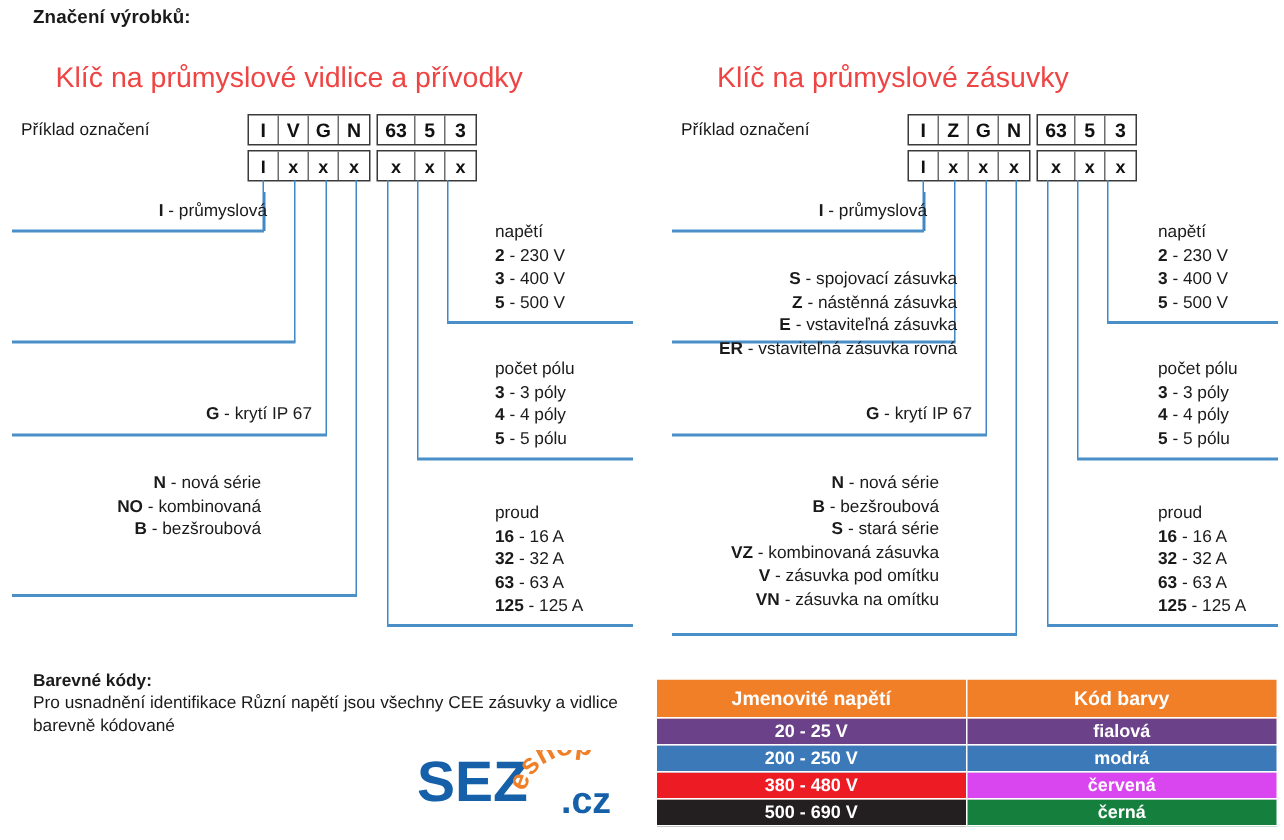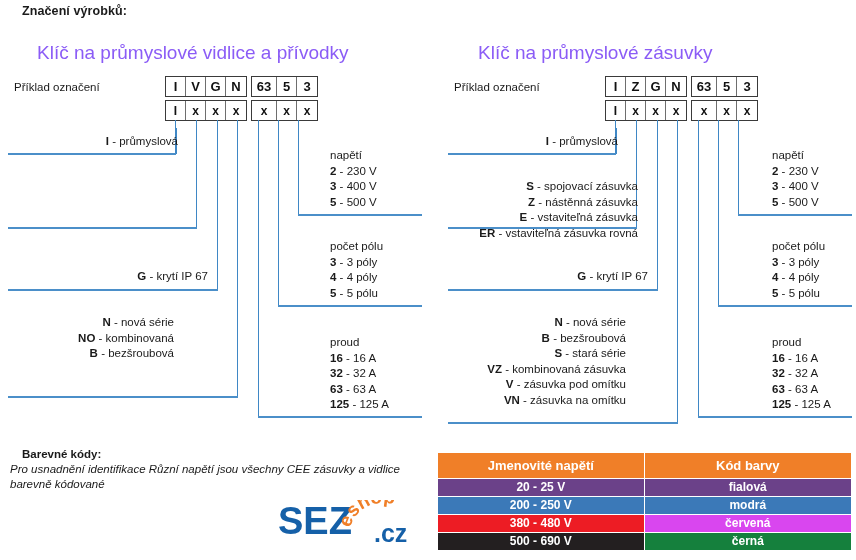--- a/index.html
+++ b/index.html
@@ -9,21 +9,21 @@
     color:#1a1a1a;position:relative;
   }
   .page{position:absolute;inset:0;}
   .abs{position:absolute;}
 
   
   .doc-title{
     left:22px;top:4px;font-size:12.5px;font-weight:bold;color:#1a1a1a;letter-spacing:0.1px;
   }
   .key-title{
-    font-size:19px;color:#8b5cf6;font-weight:normal;white-space:nowrap;
+    font-size:19px;color:#ef4444;font-weight:normal;white-space:nowrap;
   }
   .title-left{left:37px;top:42px;}
   .title-right{left:478px;top:42px;}
 
   .example-label{font-size:11.5px;color:#1a1a1a;}
   .ex-left{left:14px;top:81px;}
   .ex-right{left:454px;top:81px;}
 
   
   .codebox{display:flex;align-items:flex-start;}
@@ -56,21 +56,21 @@
   .defs .row{display:block;}
   .defs.ralign .row{text-align:right;}
 
   .sidecol{font-size:11.5px;line-height:15.5px;color:#1a1a1a;white-space:nowrap;}
   .sidecol .hdr{display:block;}
   .sidecol .row{display:block;}
   .sidecol .l{font-weight:bold;}
 
   
   .note-title{left:22px;top:448px;font-size:11.5px;font-weight:bold;color:#1a1a1a;}
-  .note-body{left:10px;top:462px;font-size:11.5px;line-height:15px;color:#1a1a1a;width:400px;font-style:italic;}
+  .note-body{left:22px;top:462px;font-size:11.5px;line-height:15px;color:#1a1a1a;width:400px;}
 
   
   .logo{left:278px;top:500px;width:160px;height:52px;}
 
   
   .ctable{left:437px;top:452px;width:415px;border-collapse:collapse;}
   .ctable td{
     text-align:center;color:#ffffff;font-weight:bold;font-size:12px;
     border:1px solid #ffffff;padding:0;height:17px;line-height:17px;
   }

